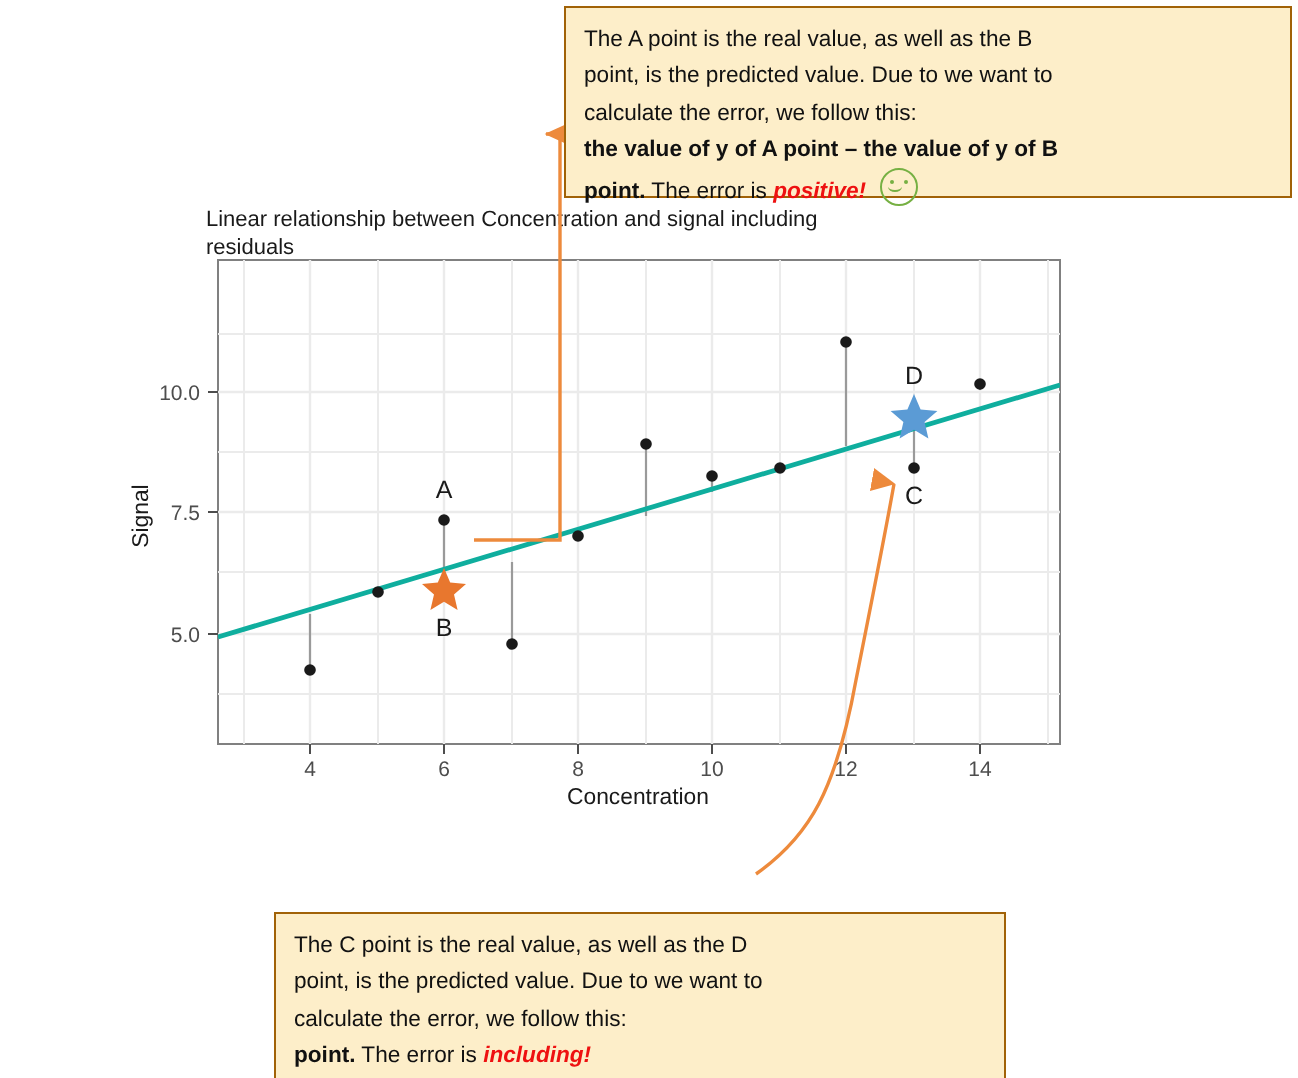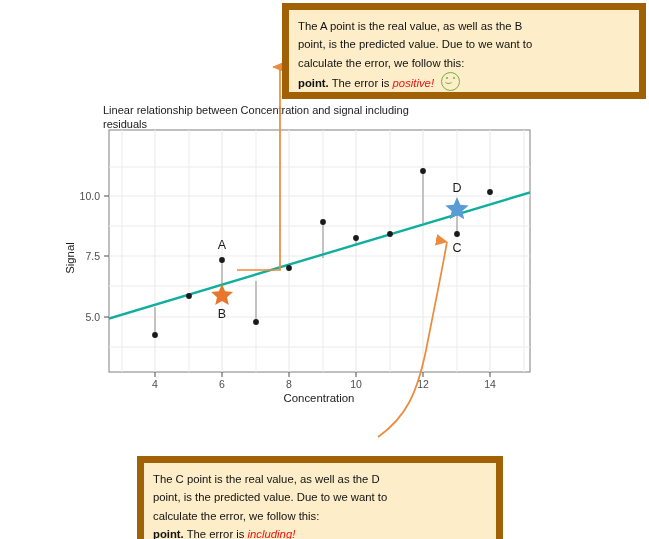--- a/index.html
+++ b/index.html
@@ -12,33 +12,33 @@
     height: 539px;
     position: relative;
     font-family: "Liberation Sans", sans-serif;
     overflow: hidden;
   }
 
   
   .callout {
     position: absolute;
     background: #fdeec9;
-    border: 7px solid #a16207;
+    border: 1px solid #a16207;
     box-sizing: border-box;
     padding: 7px 9px 8px 9px;
     font-size: 11.3px;
     line-height: 1.62;
     color: #111111;
   }
   .callout p { margin: 0; }
   .bold { font-weight: bold; }
   .redital {
     color: #ee1111;
     font-style: italic;
-    font-weight: normal;
+    font-weight: bold;
   }
 
   #callout-top  { left: 282px; top: 3px;   width: 364px; height: 96px; }
   #callout-bot  { left: 137px; top: 437px; width: 366px; height: 96px; margin-top: 19px; }
 
   .smiley {
     display: inline-block;
     width: 17px; height: 17px;
     border: 1.6px solid #76b043;
     border-radius: 50%;
@@ -215,20 +215,21 @@
 
   <path d="M 237,270 L 280,270 L 280,67 L 273,67" fill="none" stroke="#ed8a3c" stroke-width="1.7" marker-end="url(#arrow-r)" transform="translate(0,0)"></path>
 
   <path d="M 378,437 C 405,418 418,395 428,340 C 436,300 442,270 447,242" fill="none" stroke="#ed8a3c" stroke-width="1.7" marker-end="url(#arrow-u)"></path>
 </svg>
 
 <div class="callout" id="callout-top">
   <p>The A point is the real value, as well as the B</p>
   <p>point, is the predicted value. Due to we want to</p>
   <p>calculate the error, we follow this:</p>
+  <p class="bold">the value of y of A point – the value of y of B</p>
   <p><span class="bold">point.</span><span> The error is </span><span class="redital">positive!</span><span class="smiley"><span class="eye l"></span><span class="eye r"></span><span class="mouth"></span></span></p>
 </div>
 
 <div class="callout" id="callout-bot">
   <p>The C point is the real value, as well as the D</p>
   <p>point, is the predicted value. Due to we want to</p>
   <p>calculate the error, we follow this:</p>
   <p><span class="bold">point.</span><span> The error is </span><span class="redital">including!</span></p>
 </div>
 

